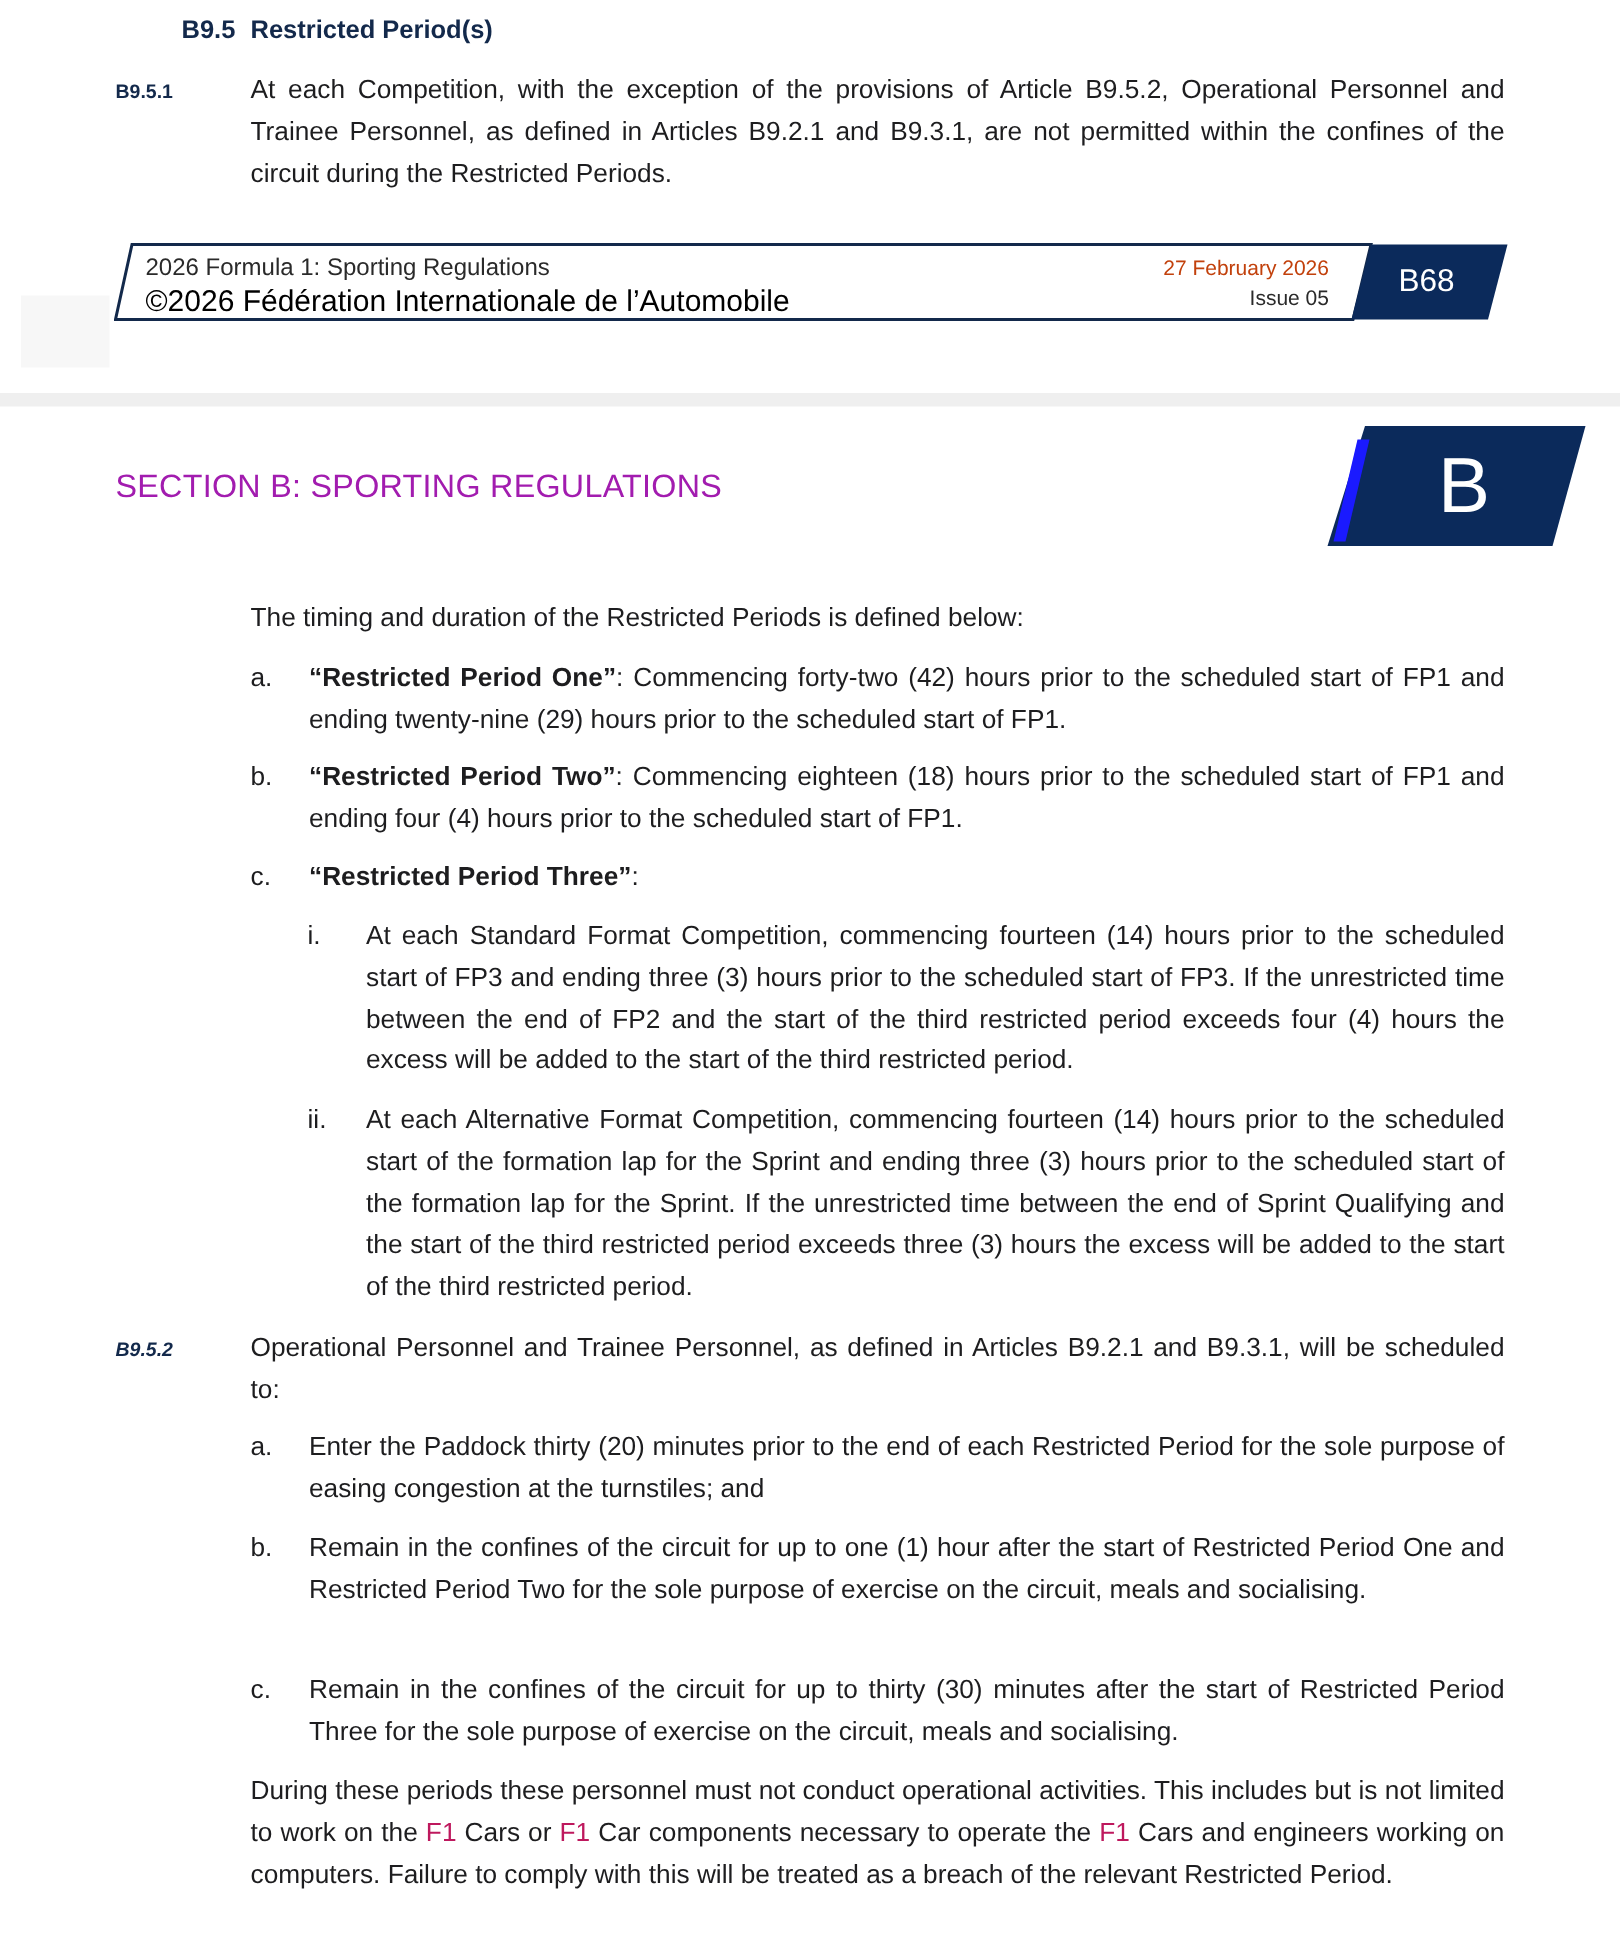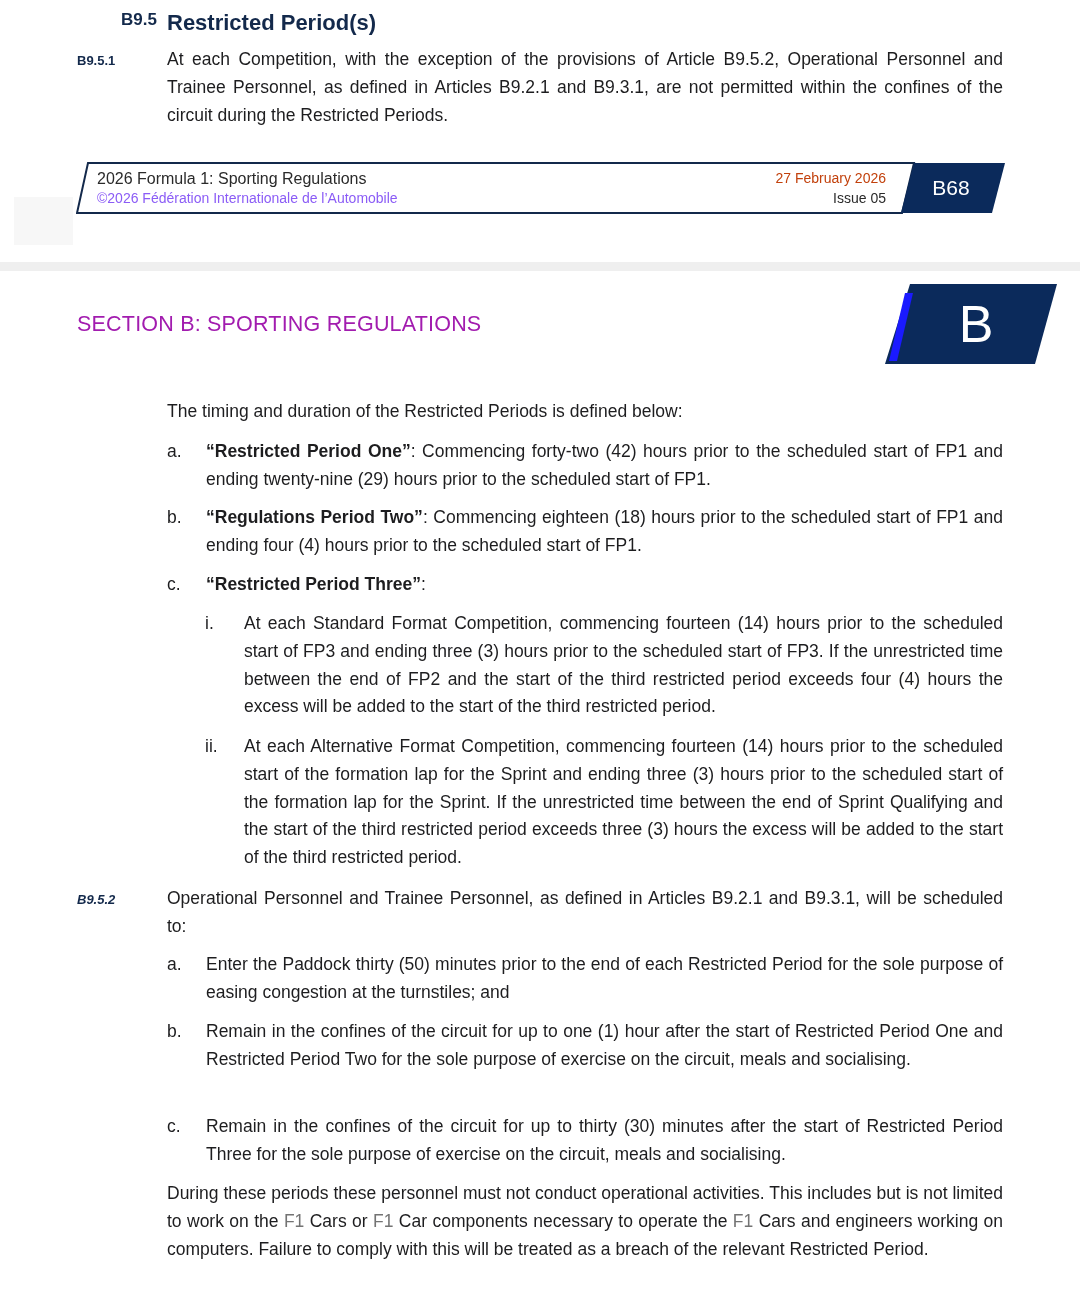--- a/index.html
+++ b/index.html
@@ -8,49 +8,49 @@
     background: #ffffff;
     font-family: "Liberation Sans", "DejaVu Sans", sans-serif;
     color: #1d1d1f;
     position: relative;
   }
   .abs { position: absolute; }
 
   
   .art-num { font-weight: bold; color: #13294b; margin-left: 44px; }
   .h-num { left: 77px; top: 10px; font-size: 17px; }
-  .h-title { left: 167px; top: 10px; font-size: 22px; font-weight: bold; color: #13294b; text-align: center; }
+  .h-title { left: 167px; top: 10px; font-size: 17px; font-weight: bold; color: #13294b; text-align: center; }
   .sub-num { font-size: 13px; font-weight: bold; color: #13294b; left: 77px; }
   .para {
     position: absolute; font-size: 17.5px; line-height: 27.8px; text-align: justify;
     text-align-last: left; color: #1d1d1f;
   }
 
   
   .footer-wrap { left: 76px; top: 162px; width: 930px; height: 52px; }
   .footer-box {
     position: absolute; left: 0; top: 0; width: 930px; height: 52px;
   }
   .footer-left1 { left: 97px; top: 170px; font-size: 16px; color: #2a2a2a; }
-  .footer-left2 { left: 97px; top: 190px; font-size: 14px; color: #8b5cf6; }
+  .footer-left2 { left: 97px; top: 190px; font-size: 20px; color: #000000; }
   .footer-right1 { left: 740px; top: 170px; width: 146px; text-align: right; font-size: 14px; color: #c2410c; }
   .footer-right2 { left: 740px; top: 190px; width: 146px; text-align: right; font-size: 14px; color: #2a2a2a; }
   .footer-page { left: 910px; top: 176px; width: 82px; text-align: center; font-size: 21px; color: #ffffff; }
 
   .ghost-square { left: 14px; top: 197px; width: 59px; height: 48px; background: #f7f7f7; }
   .page-gap { left: 0; top: 262px; width: 1080px; height: 9px; background: #efefef; }
 
   
   .section-title { left: 77px; top: 312px; font-size: 21.5px; color: #a21caf; letter-spacing: 0.2px; }
   .section-badge { left: 884px; top: 283px; width: 174px; height: 82px; }
   .section-letter { left: 940px; top: 294px; width: 72px; text-align: center; font-size: 52px; color: #ffffff; }
 
   .lbl { position: absolute; font-size: 17.5px; line-height: 27.8px; color: #1d1d1f; }
   b.term { font-weight: bold; }
-  .f1 { color: #737373; }
+  .f1 { color: #be185d; }
 </style>
 </head>
 <body>
 
 <div class="abs art-num h-num">B9.5</div>
 <div class="abs h-title">Restricted Period(s)</div>
 
 <div class="abs sub-num" style="top:53px;">B9.5.1</div>
 <div class="para" style="left:167px; top:46px; width:836px;">At each Competition, with the exception of the provisions of Article B9.5.2, Operational Personnel and Trainee Personnel, as defined in Articles B9.2.1 and B9.3.1, are not permitted within the confines of the circuit during the Restricted Periods.</div>
 
@@ -75,36 +75,36 @@
   <polygon points="21,10 29,10 13,78 5,78" fill="#1a1aff"></polygon>
 </svg>
 <div class="abs section-letter">B</div>
 
 <div class="para" style="left:167px; top:398px; width:836px;">The timing and duration of the Restricted Periods is defined below:</div>
 
 <div class="lbl" style="left:167px; top:438px;">a.</div>
 <div class="para" style="left:206px; top:438px; width:797px;"><b class="term">“Restricted Period One”</b><span>: Commencing forty-two (42) hours prior to the scheduled start of FP1 and ending twenty-nine (29) hours prior to the scheduled start of FP1.</span></div>
 
 <div class="lbl" style="left:167px; top:504px;">b.</div>
-<div class="para" style="left:206px; top:504px; width:797px;"><b class="term">“Regulations Period Two”</b><span>: Commencing eighteen (18) hours prior to the scheduled start of FP1 and ending four (4) hours prior to the scheduled start of FP1.</span></div>
+<div class="para" style="left:206px; top:504px; width:797px;"><b class="term">“Restricted Period Two”</b><span>: Commencing eighteen (18) hours prior to the scheduled start of FP1 and ending four (4) hours prior to the scheduled start of FP1.</span></div>
 
 <div class="lbl" style="left:167px; top:571px;">c.</div>
 <div class="para" style="left:206px; top:571px; width:797px;"><b class="term">“Restricted Period Three”</b><span>:</span></div>
 
 <div class="lbl" style="left:205px; top:610px;">i.</div>
 <div class="para" style="left:244px; top:610px; width:759px;">At each Standard Format Competition, commencing fourteen (14) hours prior to the scheduled start of FP3 and ending three (3) hours prior to the scheduled start of FP3. If the unrestricted time between the end of FP2 and the start of the third restricted period exceeds four (4) hours the excess will be added to the start of the third restricted period.</div>
 
 <div class="lbl" style="left:205px; top:733px;">ii.</div>
 <div class="para" style="left:244px; top:733px; width:759px;">At each Alternative Format Competition, commencing fourteen (14) hours prior to the scheduled start of the formation lap for the Sprint and ending three (3) hours prior to the scheduled start of the formation lap for the Sprint. If the unrestricted time between the end of Sprint Qualifying and the start of the third restricted period exceeds three (3) hours the excess will be added to the start of the third restricted period.</div>
 
 <div class="abs sub-num" style="top:892px;font-style:italic;">B9.5.2</div>
 <div class="para" style="left:167px; top:885px; width:836px;">Operational Personnel and Trainee Personnel, as defined in Articles B9.2.1 and B9.3.1, will be scheduled to:</div>
 
 <div class="lbl" style="left:167px; top:951px;">a.</div>
-<div class="para" style="left:206px; top:951px; width:797px;">Enter the Paddock thirty (50) minutes prior to the end of each Restricted Period for the sole purpose of easing congestion at the turnstiles; and</div>
+<div class="para" style="left:206px; top:951px; width:797px;">Enter the Paddock thirty (20) minutes prior to the end of each Restricted Period for the sole purpose of easing congestion at the turnstiles; and</div>
 
 <div class="lbl" style="left:167px; top:1018px;">b.</div>
 <div class="para" style="left:206px; top:1018px; width:797px;">Remain in the confines of the circuit for up to one (1) hour after the start of Restricted Period One and Restricted Period Two for the sole purpose of exercise on the circuit, meals and socialising.</div>
 
 <div class="lbl" style="left:167px; top:1113px;">c.</div>
 <div class="para" style="left:206px; top:1113px; width:797px;">Remain in the confines of the circuit for up to thirty (30) minutes after the start of Restricted Period Three for the sole purpose of exercise on the circuit, meals and socialising.</div>
 
 <div class="para" style="left:167px; top:1180px; width:836px;"><span>During these periods these personnel must not conduct operational activities. This includes but is not limited to work on the </span><span class="f1">F1</span><span> Cars or </span><span class="f1">F1</span><span> Car components necessary to operate the </span><span class="f1">F1</span><span> Cars and engineers working on computers. Failure to comply with this will be treated as a breach of the relevant Restricted Period.</span></div>
 
 </body></html>

